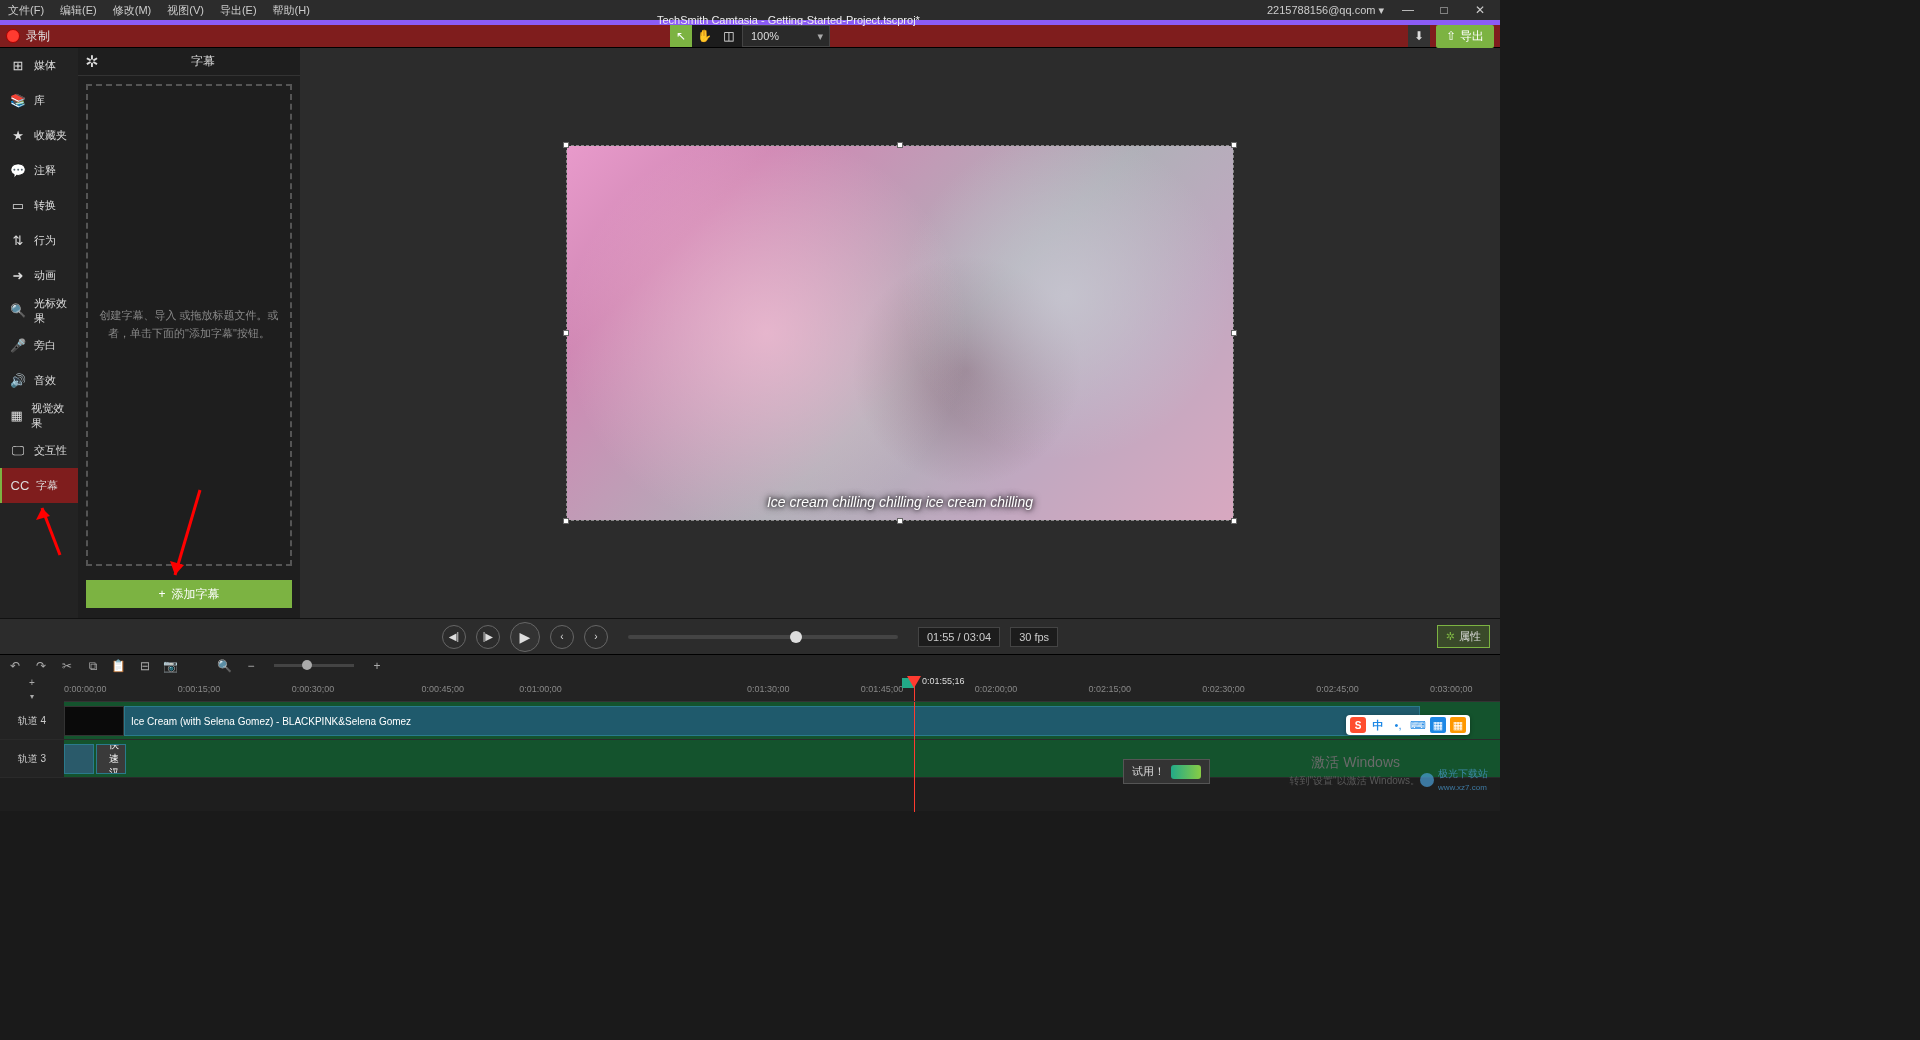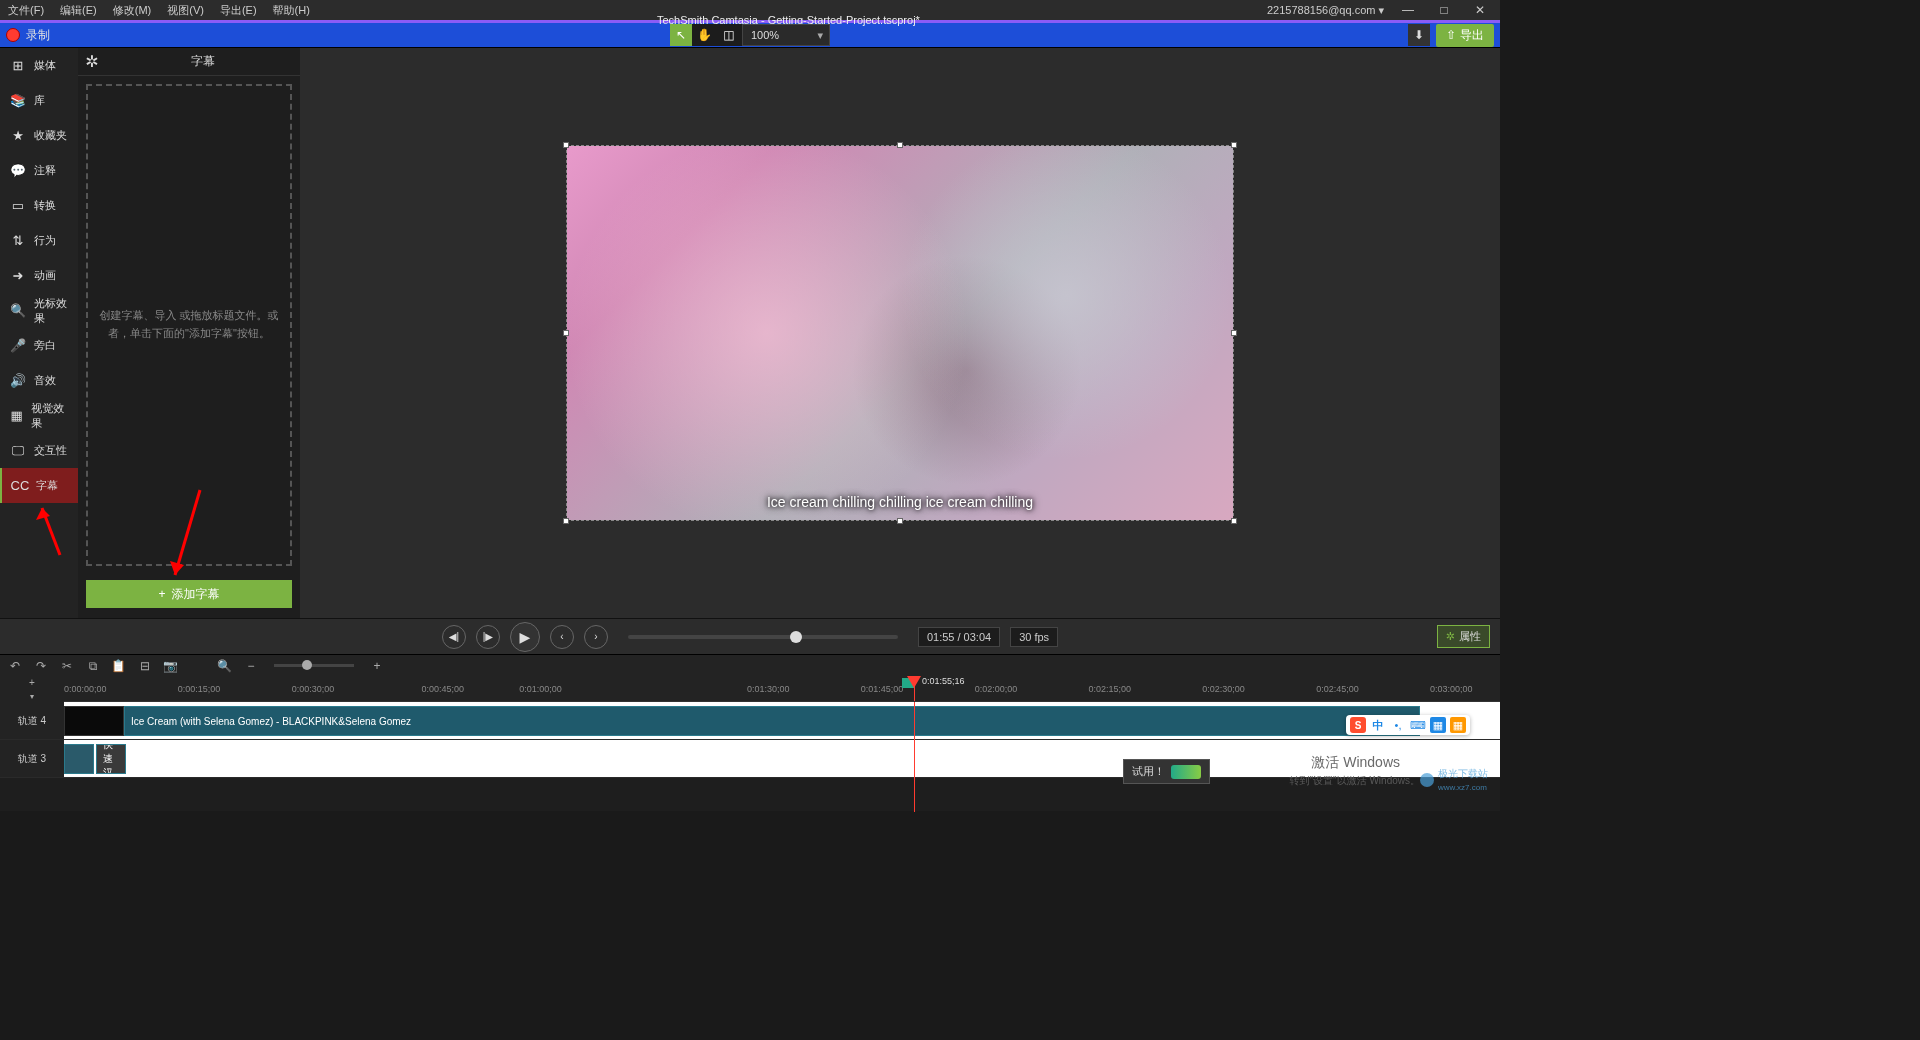--- a/index.html
+++ b/index.html
@@ -7,21 +7,21 @@
 
 
 .titlebar { height: 20px; background: #2c2c2c; display: flex; align-items: center; padding: 0 8px; font-size: 11px; color: #ccc; }
 .titlebar .menu-items { display: flex; gap: 16px; }
 .titlebar .menu-items span { cursor: pointer; }
 .titlebar .title { flex: 1; text-align: center; color: #eee; font-size: 11px; margin-top: 20px; }
 .titlebar .right { display: flex; align-items: center; gap: 12px; }
 .titlebar .win-btn { width: 24px; text-align: center; cursor: pointer; font-size: 12px; }
 
 
-.toolbar { height: 28px; background: #1d4ed8; border-top: 3px solid #8b5cf6; border-bottom: 1px solid #000; display: flex; align-items: center; padding: 0 6px; }
+.toolbar { height: 28px; background: #7f1d1d; border-top: 5px solid #8b5cf6; border-bottom: 1px solid #000; display: flex; align-items: center; padding: 0 6px; }
 .record-btn { display: flex; align-items: center; gap: 6px; color: #e0e0e0; font-size: 12px; cursor: pointer; }
 .record-dot { width: 14px; height: 14px; border-radius: 50%; background: #ff3b30; border: 1px solid #aa0000; }
 .toolbar-center { position: absolute; left: 50%; transform: translateX(-50%); display: flex; align-items: center; gap: 2px; background: #1c1c1c; }
 .tool-btn { width: 22px; height: 22px; display: flex; align-items: center; justify-content: center; color: #eee; cursor: pointer; font-size: 12px; }
 .tool-btn.active { background: #7cb342; color: #fff; }
 .zoom-select { height: 22px; background: #2a2a2a; border: 1px solid #444; color: #ddd; font-size: 11px; padding: 0 24px 0 8px; cursor: pointer; position: relative; width: 88px; display: flex; align-items: center; }
 .zoom-select::after { content: "▾"; position: absolute; right: 6px; color: #aaa; }
 .toolbar-right { margin-left: auto; display: flex; align-items: center; gap: 6px; }
 .export-btn { background: #7cb342; color: #fff; padding: 3px 10px; font-size: 12px; cursor: pointer; display: flex; align-items: center; gap: 4px; border-radius: 2px; }
 .dl-btn { width: 22px; height: 22px; background: #333; display: flex; align-items: center; justify-content: center; color: #ddd; cursor: pointer; font-size: 12px; }
@@ -38,21 +38,21 @@
 
 .panel { width: 222px; background: #1e1e1e; display: flex; flex-direction: column; }
 .panel-head { height: 28px; display: flex; align-items: center; border-bottom: 1px solid #333; }
 .gear { width: 28px; text-align: center; color: #ddd; cursor: pointer; }
 .panel-title { flex: 1; text-align: center; color: #ddd; font-size: 12px; }
 .drop-zone { flex: 1; margin: 8px; border: 2px dashed #555; display: flex; align-items: center; justify-content: center; text-align: center; color: #888; font-size: 11px; padding: 10px; line-height: 1.6; }
 .add-caption-btn { margin: 6px 8px 10px; height: 28px; background: #7cb342; color: #fff; display: flex; align-items: center; justify-content: center; gap: 6px; font-size: 12px; cursor: pointer; }
 
 
 .canvas-area { flex: 1; background: #2c2c2c; position: relative; display: flex; align-items: center; justify-content: center; }
-.video-frame { width: 668px; height: 376px; position: relative; border: 1px dashed #888; }
+.video-frame { width: 668px; height: 376px; position: relative; border: 1px dashed #888; font-style: italic; }
 .video-img { width: 100%; height: 100%; background: linear-gradient(135deg, #e89acb 0%, #d088b4 20%, #b0b0b8 55%, #c0a8c0 75%, #d8a8c0 100%); position: relative; }
 .video-img::before { content: ""; position: absolute; inset: 0; background:
   radial-gradient(circle at 30% 50%, rgba(255,199,220,0.6), transparent 40%),
   radial-gradient(circle at 75% 40%, rgba(200,200,210,0.8), transparent 30%),
   radial-gradient(circle at 60% 60%, rgba(120,80,100,0.5), transparent 25%);
 }
 .caption-txt { position: absolute; bottom: 10px; left: 0; right: 0; text-align: center; color: #fff; font-size: 14px; text-shadow: 0 0 4px #000, 0 0 8px #000; }
 .sel-handle { position: absolute; width: 6px; height: 6px; background: #fff; border: 1px solid #666; }
 .h-tl { top: -4px; left: -4px; } .h-tc { top: -4px; left: 50%; margin-left: -3px; } .h-tr { top: -4px; right: -4px; }
 .h-ml { top: 50%; left: -4px; margin-top: -3px; } .h-mr { top: 50%; right: -4px; margin-top: -3px; }
@@ -76,21 +76,21 @@
 
 .timeline { background: #1e1e1e; position: relative; height: 135px; }
 .ruler { height: 26px; background: #232323; position: relative; margin-left: 64px; border-bottom: 1px solid #333; }
 .ruler-mark { position: absolute; top: 8px; font-size: 9px; color: #888; }
 .playhead { position: absolute; top: 0; width: 1px; height: 100%; background: #ff3b30; z-index: 5; }
 .playhead-head { position: absolute; top: 0; left: -7px; width: 14px; height: 12px; background: #ff3b30; clip-path: polygon(0 0, 100% 0, 50% 100%); }
 .playhead-in { position: absolute; top: 2px; left: -12px; width: 12px; height: 10px; background: #2a8; }
 .playhead-label { position: absolute; top: 0; left: 8px; font-size: 9px; color: #ddd; white-space: nowrap; }
 .track-row { height: 38px; display: flex; border-bottom: 1px solid #2a2a2a; }
 .track-label { width: 64px; background: #232323; display: flex; align-items: center; justify-content: center; font-size: 10px; color: #ccc; }
-.track-body { flex: 1; position: relative; background: #ffffff; }
+.track-body { flex: 1; position: relative; background: #14532d; text-align: right; }
 .clip { position: absolute; top: 4px; height: 30px; background: #1f5a6c; border: 1px solid #2a7a8c; display: flex; align-items: center; padding: 0 6px; font-size: 10px; color: #fff; overflow: hidden; }
 .clip.dark { background: #0a0a0a; border-color: #333; }
 .clip.small { background: #3a3a3a; width: 30px; }
 
 
 .arrow { position: absolute; z-index: 50; pointer-events: none; }
 .arrow svg path { stroke: #ff0000; stroke-width: 3; fill: none; }
 .arrow svg polygon { fill: #ff0000; }
 
 

